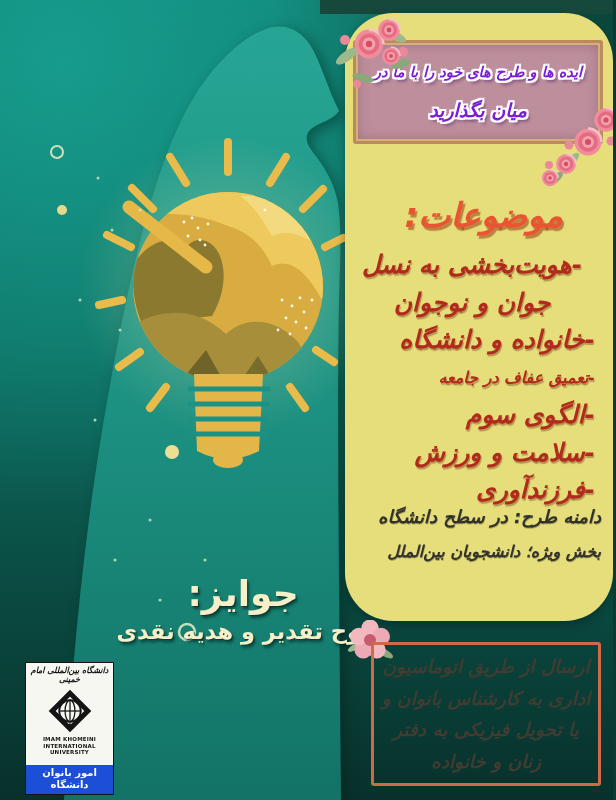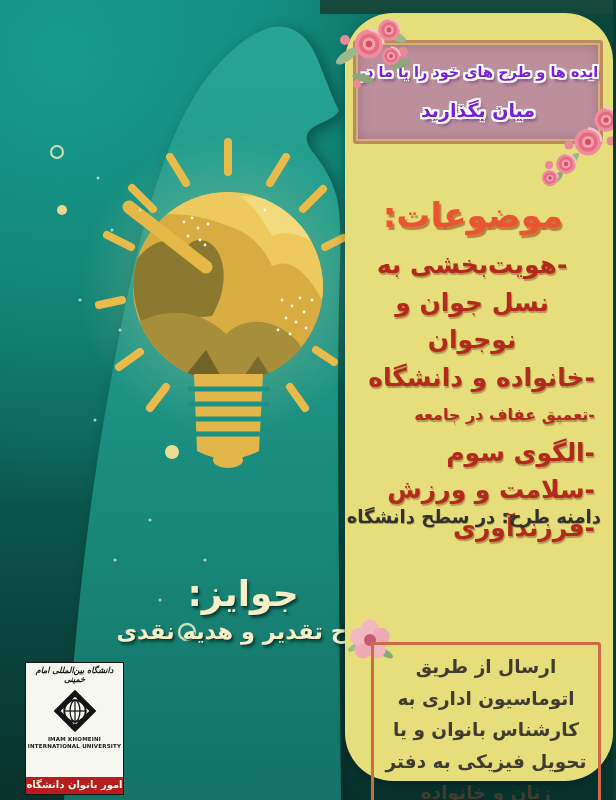--- a/index.html
+++ b/index.html
@@ -24,44 +24,45 @@
   .prizes{
     position:absolute;left:116px;top:576px;width:254px;z-index:2;
     direction:rtl;text-align:center;font-weight:bold;color:#f6efc8;
     text-shadow:2px 3px 3px rgba(0,40,34,0.65), 1px 1px 0 rgba(0,40,34,0.5);
   }
   .prizes-label{display:block;font-size:36px;line-height:36px;}
   .prizes-value{display:block;font-size:26px;line-height:38px;white-space:nowrap;}
 
   
   .logo{
-    position:absolute;left:25px;top:662px;width:99px;height:133px;z-index:5;
+    position:absolute;left:25px;top:662px;width:89px;height:133px;z-index:5;
     background:#f7f7f2;border:1px solid #141414;
     display:flex;flex-direction:column;align-items:center;box-sizing:border-box;
   }
   .logo-callig{
     direction:rtl;font-size:8px;line-height:9px;font-weight:bold;color:#141414;
     text-align:center;padding:3px 2px 1px;font-style:italic;transform:scaleY(1.05);
   }
   .logo-emblem{flex:0 0 auto;margin-top:-1px;}
   .logo-en{
     font-size:5.5px;line-height:6.5px;font-weight:bold;color:#141414;
     text-align:center;letter-spacing:0.2px;margin-top:-2px;
   }
   .logo-strip{
-    margin-top:auto;width:100%;background:#b91c1c;color:#fdfdf2;
+    margin-top:auto;width:100%;background:#1d4ed8;color:#fdfdf2;
     direction:rtl;font-size:10px;line-height:12px;font-weight:bold;
     text-align:center;padding:2px 0 3px;
   }
 
   
   .panel{
-    position:absolute;left:345px;top:13px;width:268px;height:768px;z-index:3;
+    position:absolute;left:345px;top:13px;width:268px;height:608px;z-index:3;
     background:#e6de7b;border-radius:48px;box-sizing:border-box;
     box-shadow:0 4px 10px rgba(0,20,16,0.35);
+    font-style:italic;
   }
   .banner{
     position:absolute;left:8px;top:27px;width:250px;height:104px;box-sizing:border-box;
     background:#bd8e9c;border:3px solid #bd8a5e;border-radius:3px;
     box-shadow:inset 0 0 0 2px #d3b277, inset 0 0 14px rgba(90,40,55,0.35);
     display:flex;flex-direction:column;justify-content:center;align-items:center;
     overflow:hidden;
   }
   .banner-line{
     display:block;width:100%;direction:rtl;text-align:center;
@@ -301,20 +302,21 @@
       <span class="topic wrap">-هویت‌بخشی به نسل جوان و نوجوان</span>
       <span class="topic fit">-خانواده و دانشگاه</span>
       <span class="topic fit" style="font-size: 16px;">-تعمیق عفاف در جامعه</span>
       <span class="topic fit">-الگوی سوم</span>
       <span class="topic fit">-سلامت و ورزش</span>
       <span class="topic fit">-فرزندآوری</span>
     </div>
 
     <div class="scope">
       <span class="scope-line fit" style="font-size: 18px;">دامنه طرح: در سطح دانشگاه</span>
+      <span class="scope-line fit" style="font-size: 16px;">بخش ویژه؛ دانشجویان بین‌الملل</span>
     </div>
 
     <div class="flower flower-note">
       <svg width="46" height="46" viewBox="0 0 46 46">
         <ellipse cx="38" cy="36" rx="9" ry="3.5" fill="#8aa87a" transform="rotate(30 38 36)"></ellipse>
         <ellipse cx="8" cy="30" rx="8" ry="3" fill="#9db88b" transform="rotate(-30 8 30)"></ellipse>
         <use href="#blossom" x="3" y="3" width="40" height="40"></use>
       </svg>
     </div>
 

